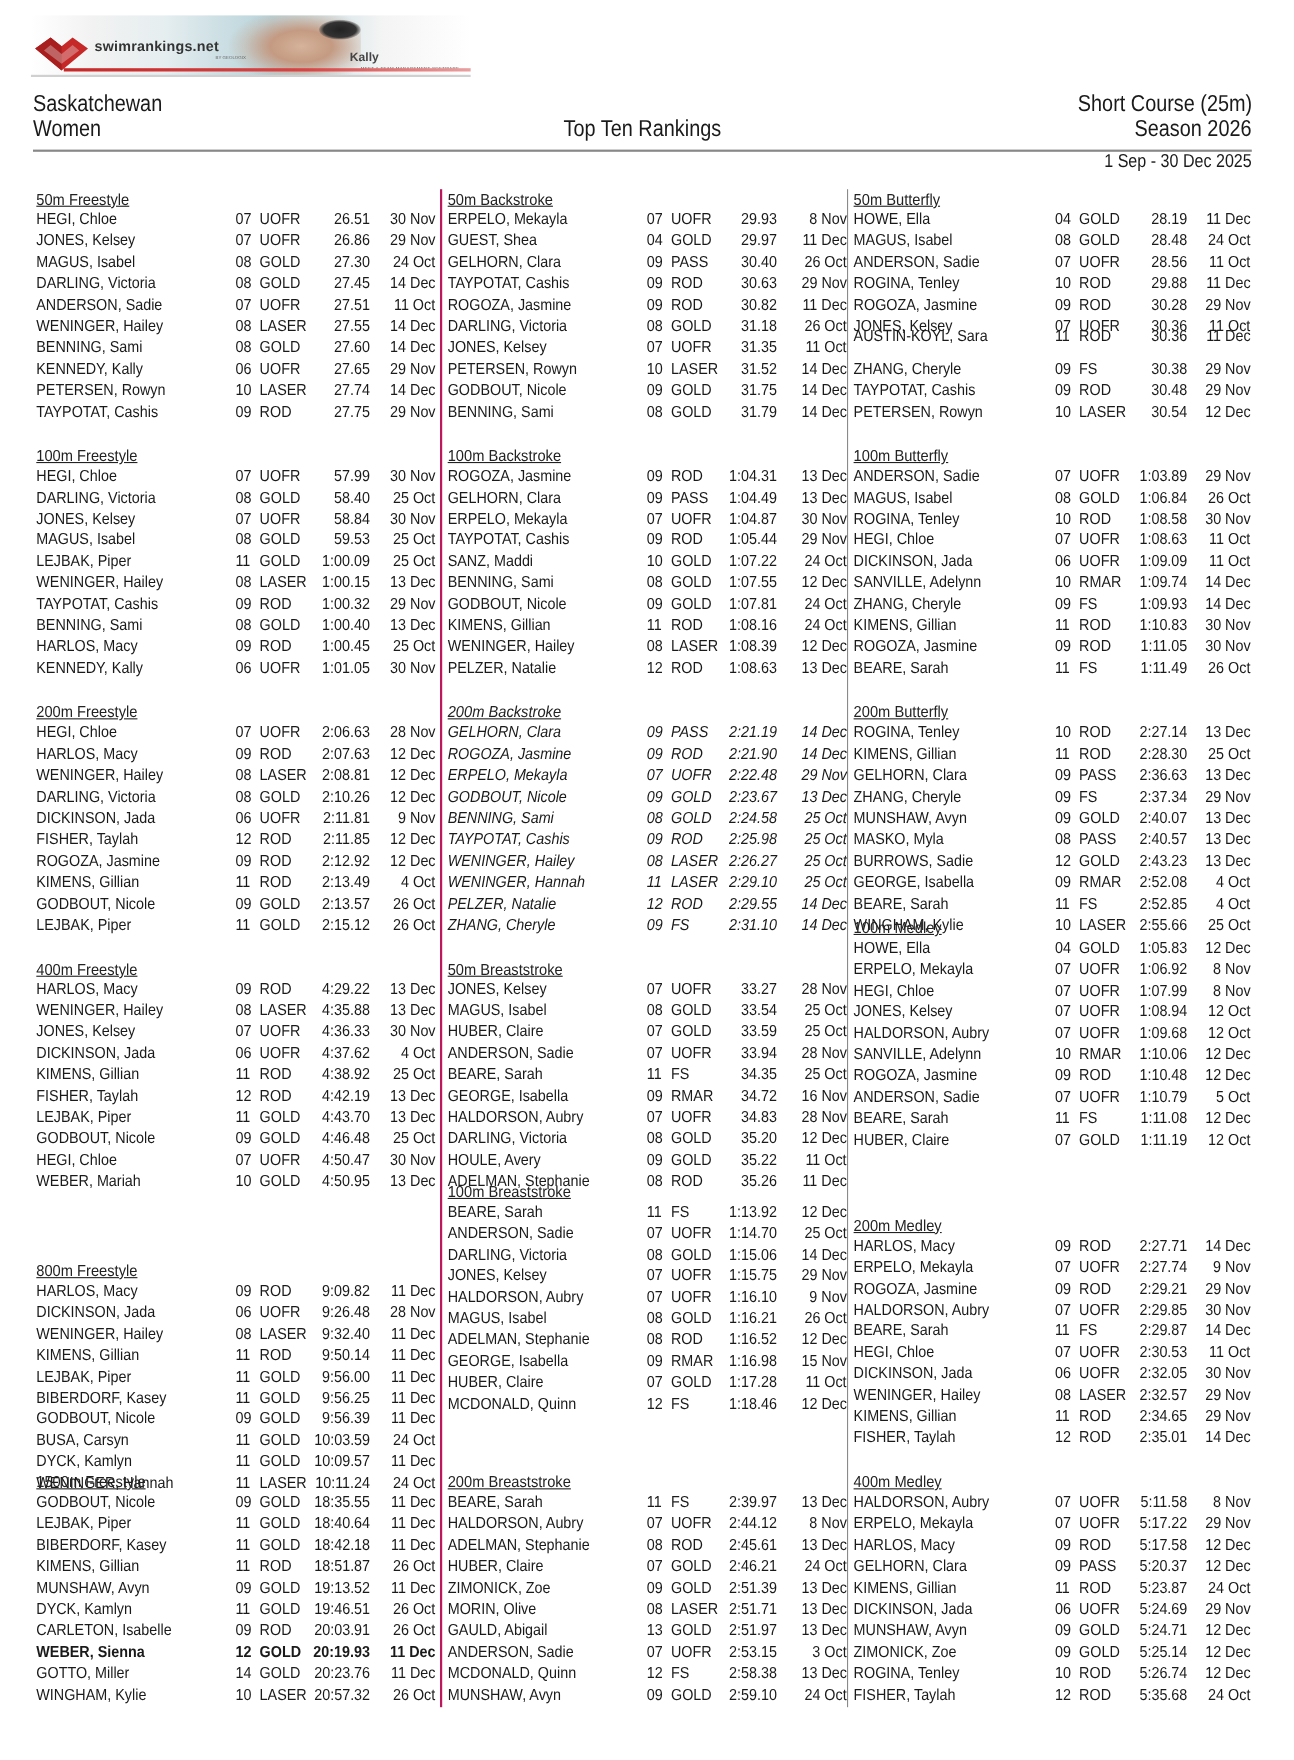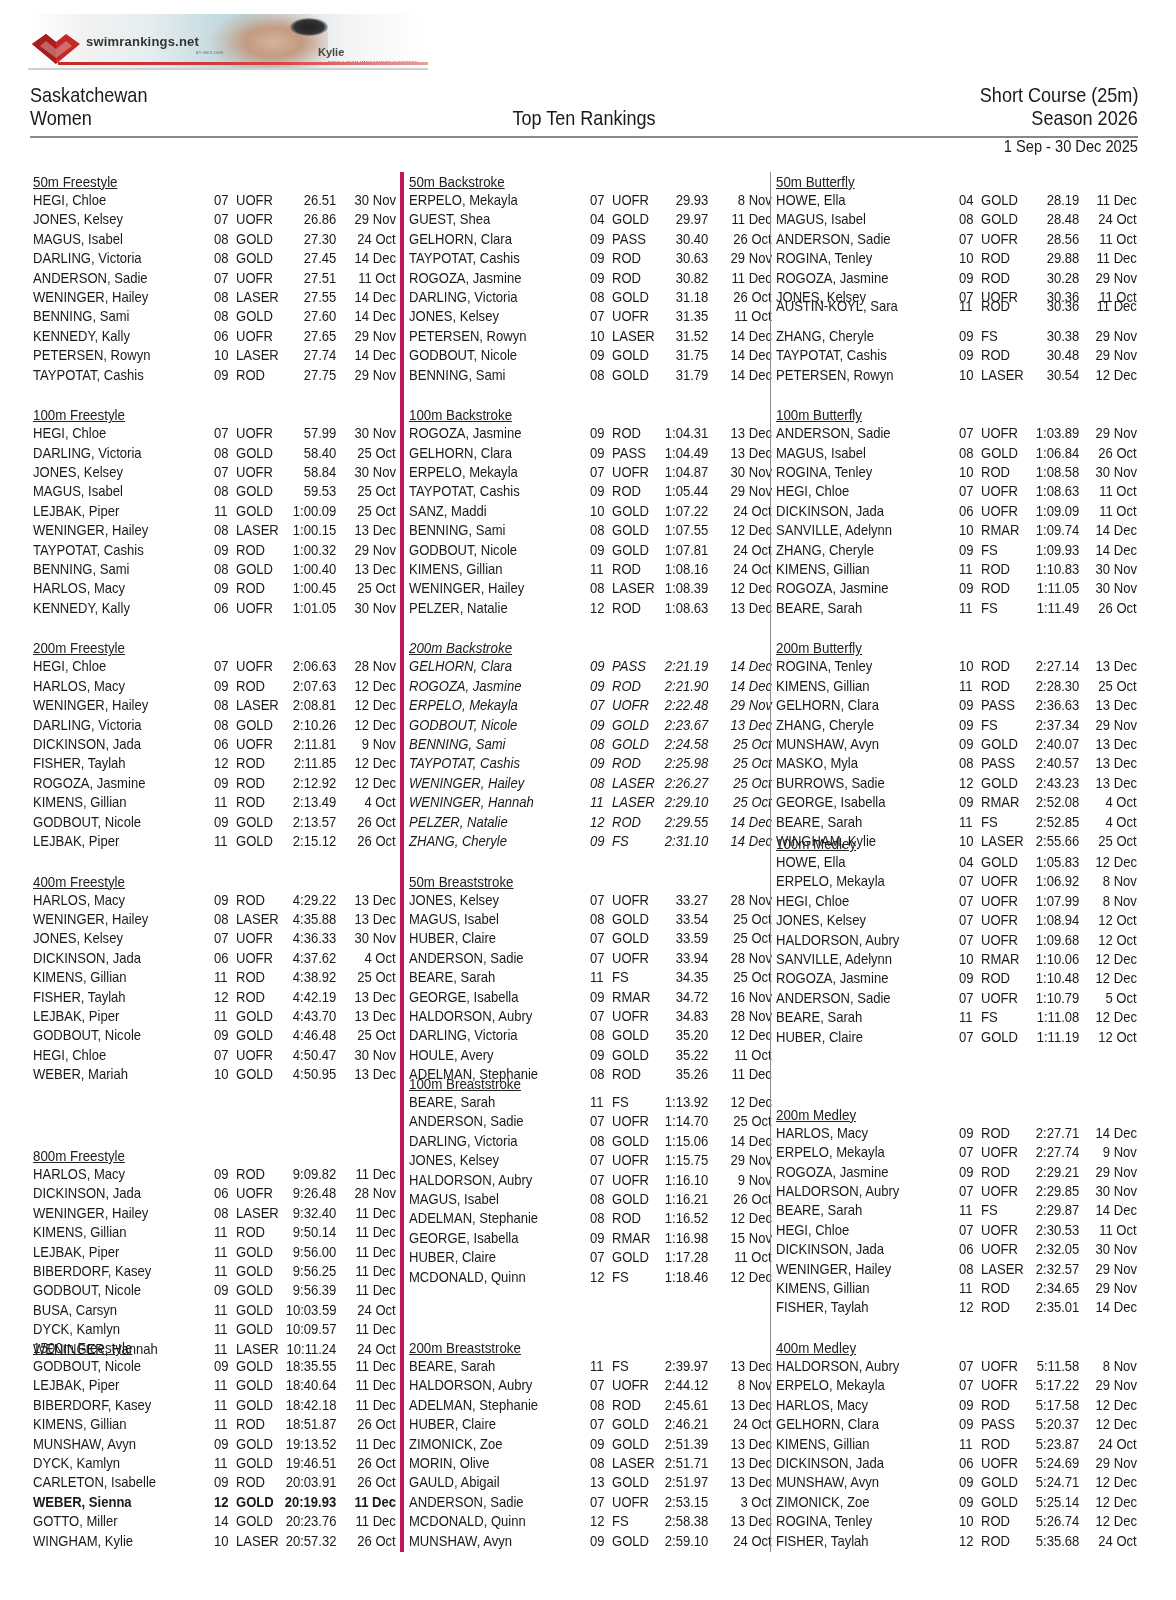--- a/index.html
+++ b/index.html
@@ -47,21 +47,21 @@
 
   .hdr { position: absolute; font-size: 21px; color: #1a1a1a; transform: scaleX(0.86); white-space: nowrap; }
   .hdr.l { transform-origin: left top; }
   .hdr.r { transform-origin: right top; text-align: right; }
   .hdr.c { transform-origin: center top; text-align: center; }
   .hr-main { position: absolute; left: 30px; width: 1108px; top: 136px; height: 0; border-top: 2px solid #888; }
   .daterange { position: absolute; right: 38px; top: 137px; font-size: 17px; transform: scaleX(0.86); transform-origin: right top; white-space: nowrap; }
 
   .col { position: absolute; top: 172px; height: 1380px; }
   .col.c1 { left: 30px; width: 368px; }
-  .col.c2 { left: 400px; width: 370px; border-left: 4px solid #be185d; }
+  .col.c2 { left: 400px; width: 370px; border-left: 2px solid #be185d; }
   .col.c3 { left: 770px; width: 370px; border-left: 1px solid #8a8a8a; }
 
   .event { position: absolute; left: 0; width: 100%; }
   .ev-title {
     position: absolute; left: 3px; top: 2px; font-size: 14.5px; text-decoration: underline;
     transform: scaleX(0.92); transform-origin: left top; white-space: nowrap; color: #222;
   }
   .c2 .ev-title, .c3 .ev-title { left: 5px; }
   .row { position: absolute; left: 0; width: 100%; height: 19.4px; font-size: 14.5px; white-space: nowrap; }
   .row span { position: absolute; top: 0; transform: scaleX(0.9); }
@@ -82,21 +82,21 @@
 <div class="logo">
   <div class="swimmer"></div>
   <div class="goggle"></div>
   <svg class="mark" viewBox="0 0 52 40">
     <polygon points="2,18 16,8 26,16 36,8 50,18 26,38" fill="#c62828"></polygon>
     <polygon points="2,18 16,8 26,16 26,38" fill="#a81e1e"></polygon>
     <polygon points="10,20 16,15 26,23 36,15 42,20 26,32" fill="#e8e8e8" opacity="0.35"></polygon>
   </svg>
   <div class="brand">swimrankings.net</div>
   <div class="brand-sub">BY GEOLOGIX</div>
-  <div class="splash">Kylie</div>
+  <div class="splash">Kally</div>
   <div class="splash-sub">MEET &amp; TEAM MANAGEMENT SOFTWARE</div>
   <div class="bar"></div>
   <div class="bar2"></div>
 </div>
 
 <div class="hdr l" style="left:30px; top:83px;">Saskatchewan</div>
 <div class="hdr l" style="left:30px; top:106px;">Women</div>
 <div class="hdr c" style="left:384px; width:400px; top:106px;">Top Ten Rankings</div>
 <div class="hdr r" style="right:38px; top:83px;">Short Course (25m)</div>
 <div class="hdr r" style="right:38px; top:106px;">Season 2026</div>

